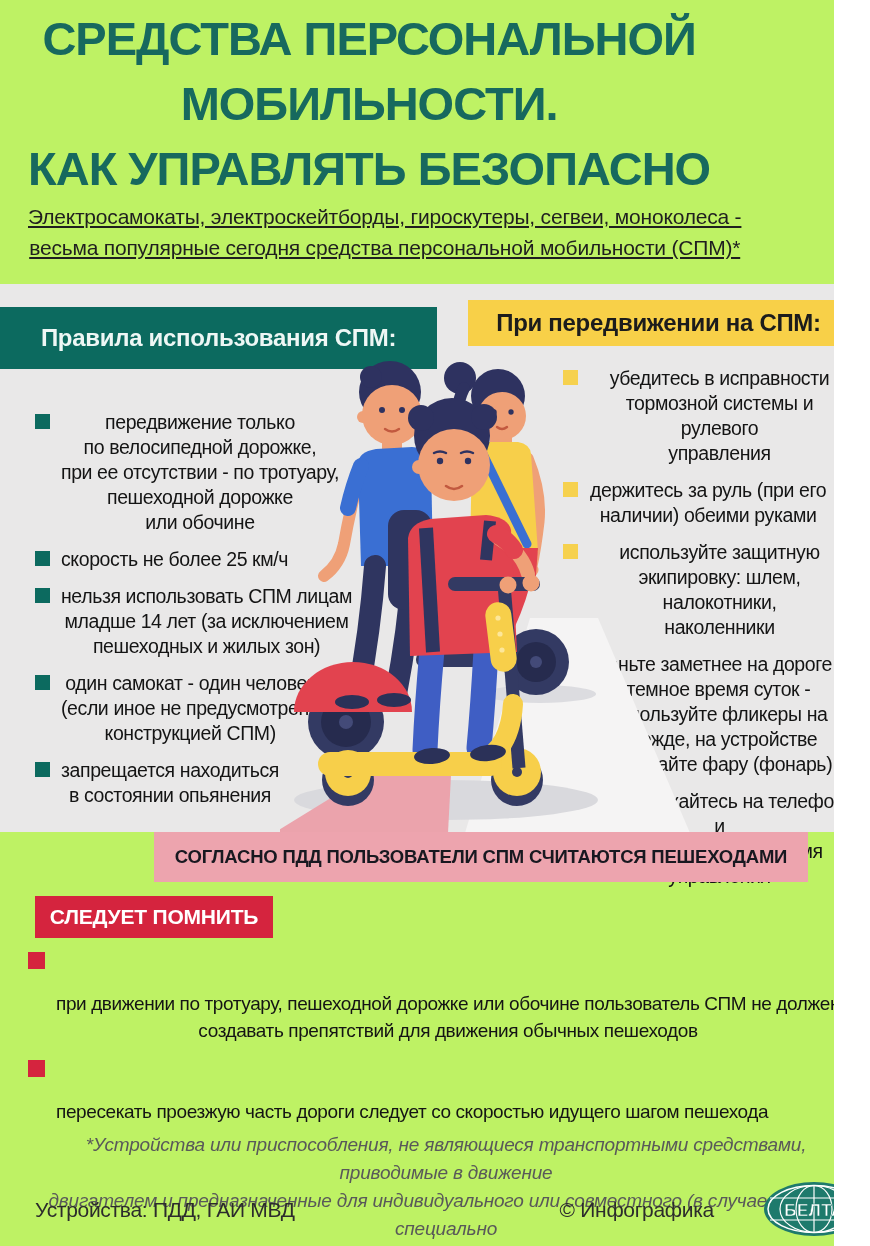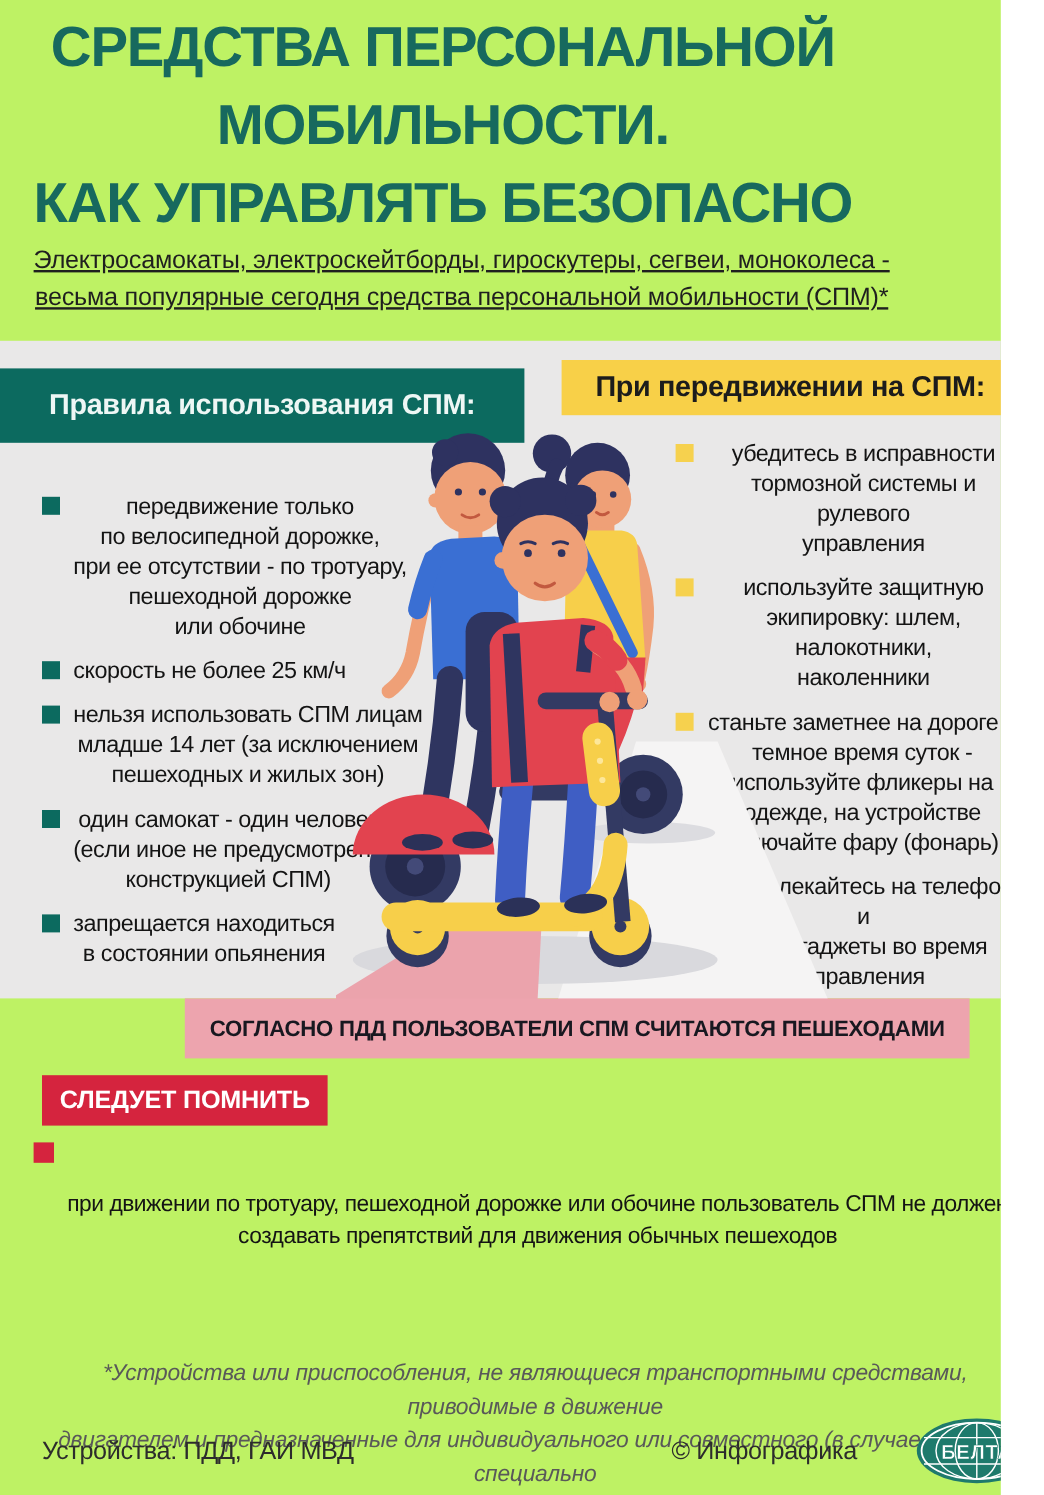--- a/index.html
+++ b/index.html
@@ -102,20 +102,25 @@
 в состоянии опьянения</span>
       </li>
   </ul>
 
   <ul class="blist riding-list">
     <li>
         <span class="sq"></span>
         <span class="btxt">убедитесь в исправности
 тормозной системы и рулевого
 управления</span>
+      </li>
+    <li>
+        <span class="sq"></span>
+        <span class="btxt">держитесь за руль (при его
+наличии) обеими руками</span>
       </li>
     <li>
         <span class="sq"></span>
         <span class="btxt">используйте защитную
 экипировку: шлем, налокотники,
 наколенники</span>
       </li>
     <li>
         <span class="sq"></span>
         <span class="btxt">станьте заметнее на дороге в
@@ -243,20 +248,24 @@
     <span>СОГЛАСНО ПДД ПОЛЬЗОВАТЕЛИ СПМ СЧИТАЮТСЯ ПЕШЕХОДАМИ</span>
   </div>
 
   <div class="badge">СЛЕДУЕТ ПОМНИТЬ</div>
   <ul class="blist remember-list">
     <li>
         <span class="sq"></span>
         <span class="btxt">при движении по тротуару, пешеходной дорожке или обочине пользователь СПМ не должен
 создавать препятствий для движения обычных пешеходов</span>
       </li>
+    <li>
+        <span class="sq"></span>
+        <span class="btxt">пересекать проезжую часть дороги следует со скоростью идущего шагом пешехода</span>
+      </li>
   </ul>
 
   <p class="footnote">*Устройства или приспособления, не являющиеся транспортными средствами, приводимые в движение
 двигателем и предназначенные для индивидуального или совместного (в случае наличия специально
 оборудованных мест для сидения) использования пешеходами</p>
   <span class="sources">Устройства: ПДД, ГАИ МВД</span>
   <span class="credit">© Инфографика</span>
 
   <svg class="logo" width="104" height="58" viewBox="0 0 104 58">
     <ellipse cx="52" cy="29" rx="50" ry="27" fill="#1e7a6c"></ellipse>

